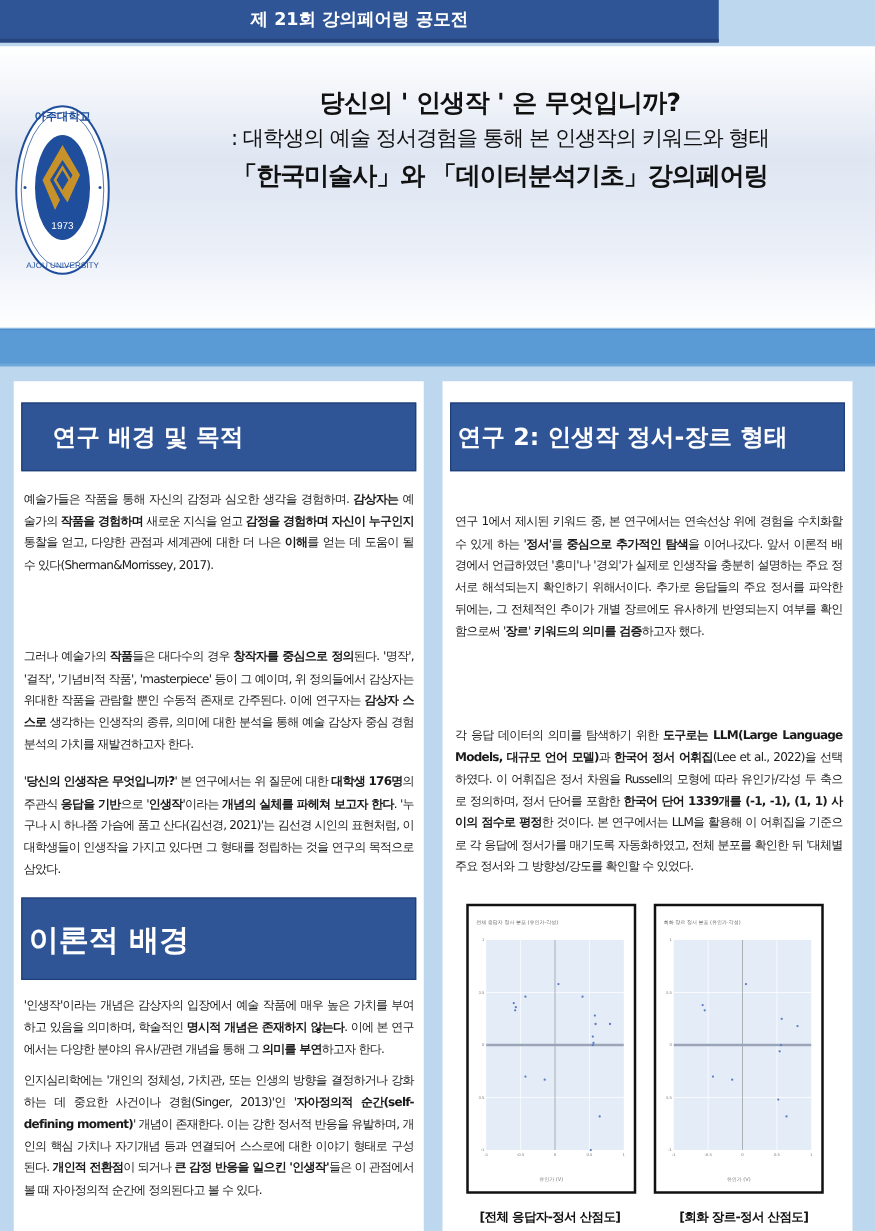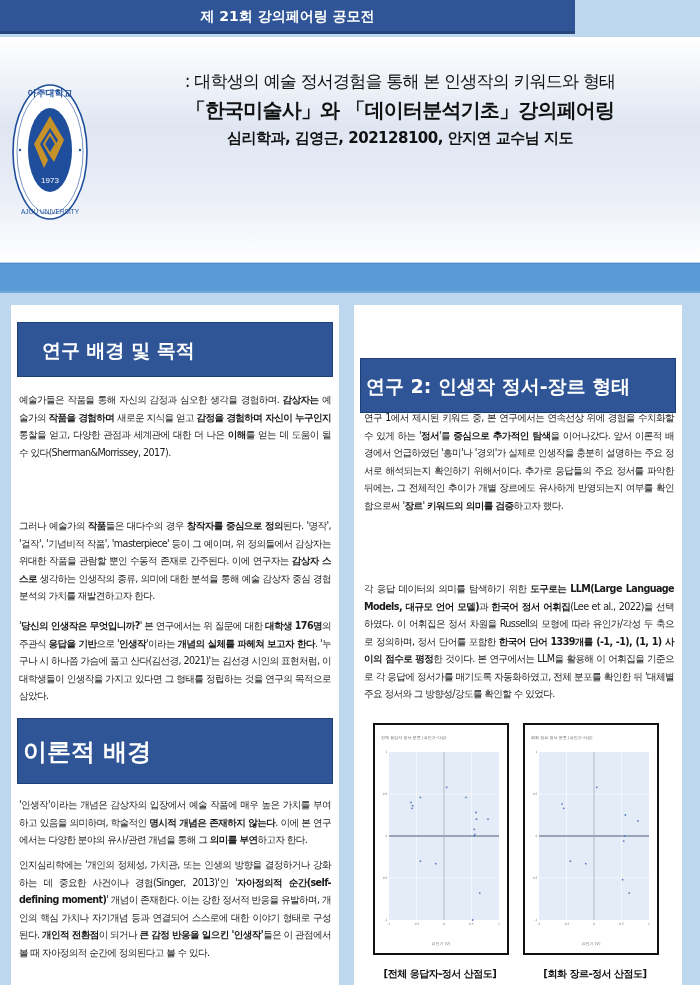--- a/index.html
+++ b/index.html
@@ -18,21 +18,21 @@
 
   .stripe { position: absolute; left: 0; top: 263px; width: 700px; height: 30px; background: #5b9bd5; border-top: 1px solid #4f8ccc; border-bottom: 2px solid #6fa6dc; }
 
   .col { position: absolute; background: #fff; }
   .col-left { left: 11px; top: 305px; width: 328px; height: 690px; }
   .col-right { left: 354px; top: 305px; width: 328px; height: 690px; }
 
   .sec-head { position: absolute; background: #2f5597; border: 1px solid #1f3f78; color: #fff; font-weight: bold; padding-left: 5px; }
   .sec-head span { display: block; }
   .h1 { left: 6px; top: 17px; width: 316px; height: 55px; font-size: 19px; line-height: 55px; padding-left: 24px; }
-  .h2 { left: 6px; top: 17px; width: 316px; height: 55px; font-size: 19px; line-height: 55px; margin-top: 36px; }
+  .h2 { left: 6px; top: 17px; width: 316px; height: 55px; font-size: 19px; line-height: 55px; }
   .h3 { left: 6px; top: 413px; width: 316px; height: 66px; font-size: 24px; line-height: 66px; }
 
   .para { position: absolute; font-size: 9.6px; line-height: 17.5px; color: #1a1a1a; letter-spacing: -0.6px; text-align: justify; }
   .para b { font-weight: bold; }
   .col-left .para { left: 8px; width: 312px; }
   .col-right .para { left: 10px; width: 310px; }
 
   .charts { position: absolute; left: 16px; top: 418px; width: 300px; height: 270px; }
   .chart-box { position: absolute; top: 0; width: 136px; height: 232px; border: 2px solid #111; background: #fff; }
   .chart-a { left: 3px; }
@@ -61,23 +61,23 @@
       <path d="M40 34 L54 58 L44 80 L40 74 L48 58 L40 46 L30 62 L38 78 L34 86 L24 62 Z" fill="#c8922a"></path>
       <path d="M40 52 L46 62 L40 72 L34 62 Z" fill="#1f4e9c" stroke="#c8922a" stroke-width="2"></path>
       <text x="40" y="101" text-anchor="middle" font-size="8" fill="#fff" font-family="Liberation Sans, sans-serif">1973</text>
       <text x="40" y="14" text-anchor="middle" font-size="9" fill="#1f4e9c" font-weight="bold" font-family="DejaVu Sans, sans-serif">아주대학교</text>
       <text x="40" y="132" text-anchor="middle" font-size="6.5" fill="#1f4e9c" font-family="Liberation Sans, sans-serif">AJOU UNIVERSITY</text>
       <circle cx="10" cy="68" r="1.2" fill="#1f4e9c"></circle>
       <circle cx="70" cy="68" r="1.2" fill="#1f4e9c"></circle>
     </svg>
   </div>
   <div class="titles">
+    <div class="t1">당신의  ' 인생작 ' 은 무엇입니까?</div>
     <div class="t2">: 대학생의 예술 정서경험을 통해 본 인생작의 키워드와 형태</div>
     <div class="t3">「한국미술사」와 「데이터분석기초」강의페어링</div>
-    <div class="t4">심리학과, 김영근, 202128100, 안지연 교수님 지도</div>
   </div>
 </div>
 
 <div class="stripe"></div>
 
 <div class="col col-left">
   <div class="sec-head h1">
     <span>연구 배경 및 목적</span>
   </div>
   <p class="para" style="top:86px"><span> 예술가들은 작품을 통해 자신의 감정과 심오한 생각을 경험하며. </span><b>감상자는</b><span> 예술가의 </span><b>작품을 경험하며</b><span> 새로운 지식을 얻고 </span><b>감정을 경험하며 자신이 누구인지</b><span> 통찰을 얻고, 다양한 관점과 세계관에 대한 더 나은 </span><b>이해</b><span>를 얻는 데 도움이 될 수 있다(Sherman&amp;Morrissey, 2017).</span></p>

